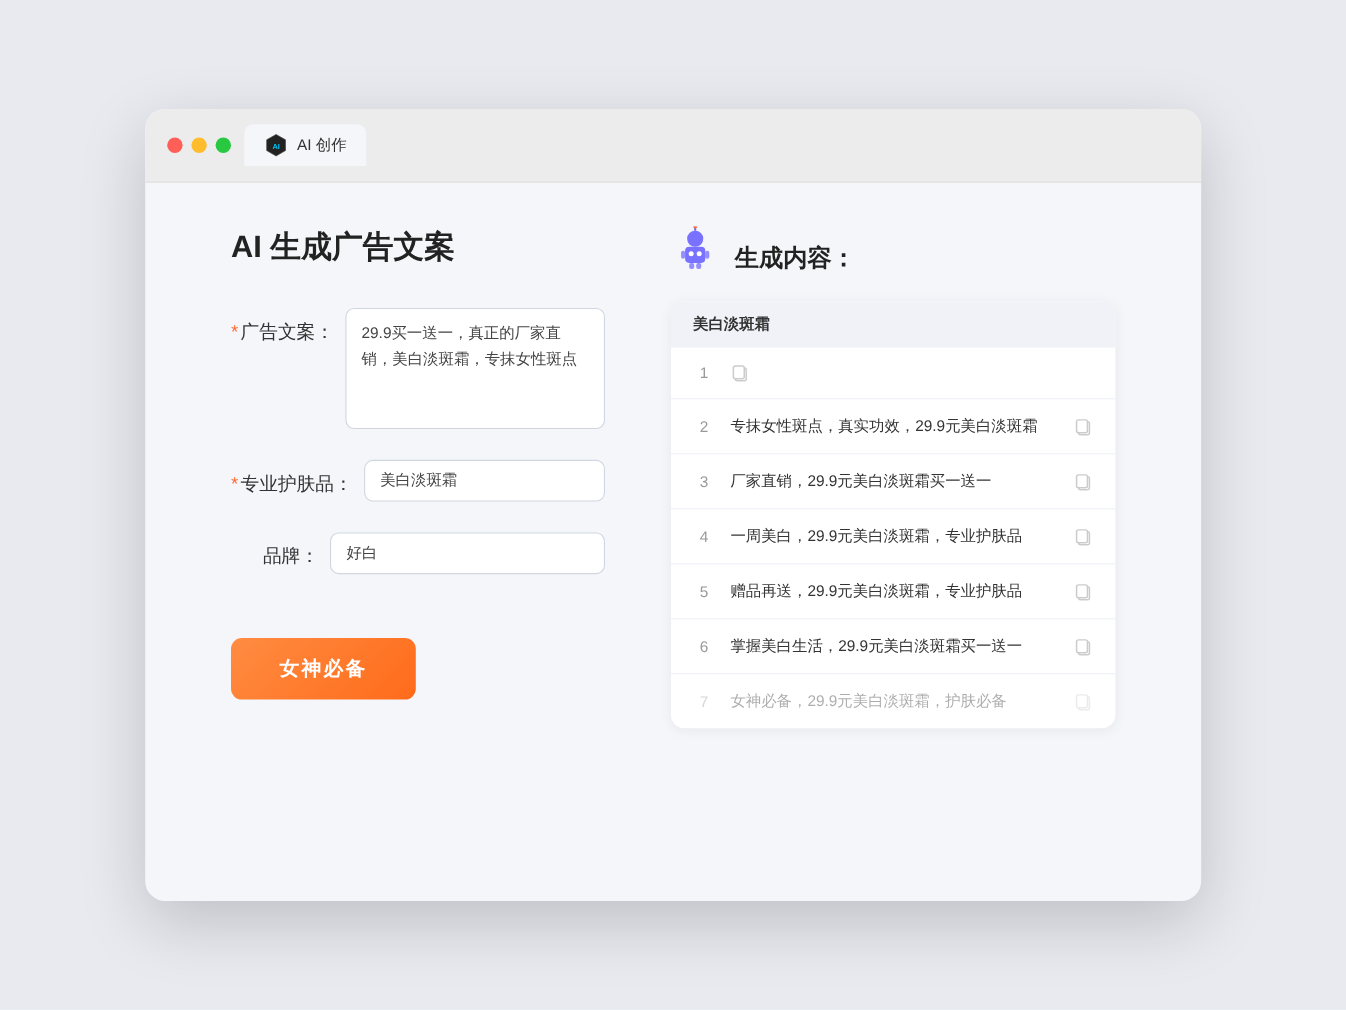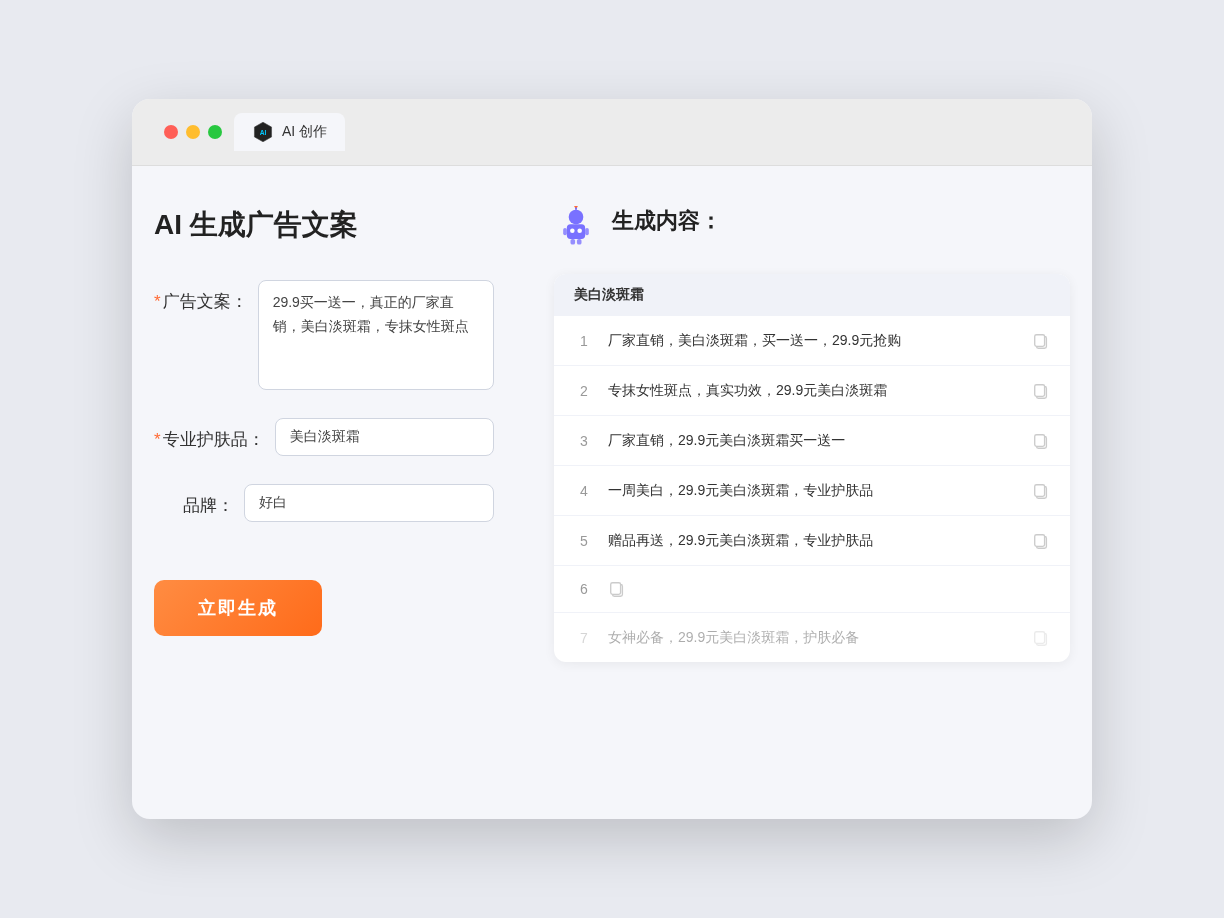--- a/index.html
+++ b/index.html
@@ -17,21 +17,21 @@
       background: #f5f6fa;
       border-radius: 18px;
       box-shadow: 0 20px 60px rgba(0,0,0,0.18);
       width: 960px;
       min-height: 720px;
       overflow: hidden;
     }
 
     .title-bar {
       background: #ececec;
-      padding: 14px 32px;
+      padding: 14px 20px;
       display: flex;
       align-items: center;
       gap: 12px;
       border-bottom: 1px solid #ddd;
     }
 
     .traffic-lights {
       display: flex;
       gap: 8px;
     }
@@ -56,21 +56,21 @@
       color: #333;
     }
 
     .tab-icon {
       width: 22px;
       height: 22px;
     }
 
     .content {
       display: flex;
-      padding: 40px 22px;
+      padding: 40px 78px;
       gap: 60px;
       min-height: 640px;
     }
 
     
     .left-panel {
       flex: 0 0 340px;
     }
 
     .page-title {
@@ -132,21 +132,21 @@
       letter-spacing: 2px;
     }
 
     
     .right-panel {
       flex: 1;
     }
 
     .result-header {
       display: flex;
-      align-items: flex-start;
+      align-items: flex-end;
       gap: 14px;
       margin-bottom: 24px;
     }
 
     .robot-icon {
       width: 44px;
       height: 44px;
     }
 
     .result-title {
@@ -249,21 +249,21 @@
         </div>
         <input type="text" class="form-input" value="美白淡斑霜" style="">
       </div>
 
       
       <div class="form-group">
         <div class="form-label">品牌：</div>
         <input type="text" class="form-input" value="好白" style="">
       </div>
 
-      <button class="generate-btn">立即生成</button>
+      <button class="generate-btn">女神必备</button>
     </div>
 
     <div class="right-panel">
       <div class="result-header">
 
         <svg class="robot-icon" viewBox="0 0 48 48" fill="none" xmlns="http://www.w3.org/2000/svg">
           <circle cx="24" cy="12" r="8" fill="#6c63ff" opacity="0.9"></circle>
           <rect x="14" y="20" width="20" height="16" rx="4" fill="#6c63ff" opacity="0.9"></rect>
           <rect x="10" y="24" width="4" height="8" rx="2" fill="#6c63ff" opacity="0.7"></rect>
           <rect x="34" y="24" width="4" height="8" rx="2" fill="#6c63ff" opacity="0.7"></rect>
@@ -277,21 +277,20 @@
           <circle cx="24" cy="0" r="2" fill="#ff6b35"></circle>
         </svg>
         <div class="result-title">生成内容：</div>
       </div>
 
       <div class="result-table">
         <div class="table-header">美白淡斑霜</div>
 
         <div class="result-row">
           <span class="row-num">1</span>
-          <span class="row-text">厂家直销，美白淡斑霜，买一送一，29.9元抢购</span>
           <svg class="copy-icon" viewBox="0 0 20 20" fill="none">
             <rect x="5" y="5" width="11" height="13" rx="2" stroke="#999" stroke-width="1.5"></rect>
             <rect x="3" y="3" width="11" height="13" rx="2" stroke="#999" stroke-width="1.5" fill="white"></rect>
           </svg>
         </div>
 
         <div class="result-row">
           <span class="row-num">2</span>
           <span class="row-text">专抹女性斑点，真实功效，29.9元美白淡斑霜</span>
           <svg class="copy-icon" viewBox="0 0 20 20" fill="none">
@@ -322,20 +321,21 @@
           <span class="row-num">5</span>
           <span class="row-text">赠品再送，29.9元美白淡斑霜，专业护肤品</span>
           <svg class="copy-icon" viewBox="0 0 20 20" fill="none">
             <rect x="5" y="5" width="11" height="13" rx="2" stroke="#999" stroke-width="1.5"></rect>
             <rect x="3" y="3" width="11" height="13" rx="2" stroke="#999" stroke-width="1.5" fill="white"></rect>
           </svg>
         </div>
 
         <div class="result-row">
           <span class="row-num">6</span>
+          <span class="row-text">掌握美白生活，29.9元美白淡斑霜买一送一</span>
           <svg class="copy-icon" viewBox="0 0 20 20" fill="none">
             <rect x="5" y="5" width="11" height="13" rx="2" stroke="#999" stroke-width="1.5"></rect>
             <rect x="3" y="3" width="11" height="13" rx="2" stroke="#999" stroke-width="1.5" fill="white"></rect>
           </svg>
         </div>
 
         <div class="result-row faded">
           <span class="row-num">7</span>
           <span class="row-text">女神必备，29.9元美白淡斑霜，护肤必备</span>
           <svg class="copy-icon" viewBox="0 0 20 20" fill="none">

